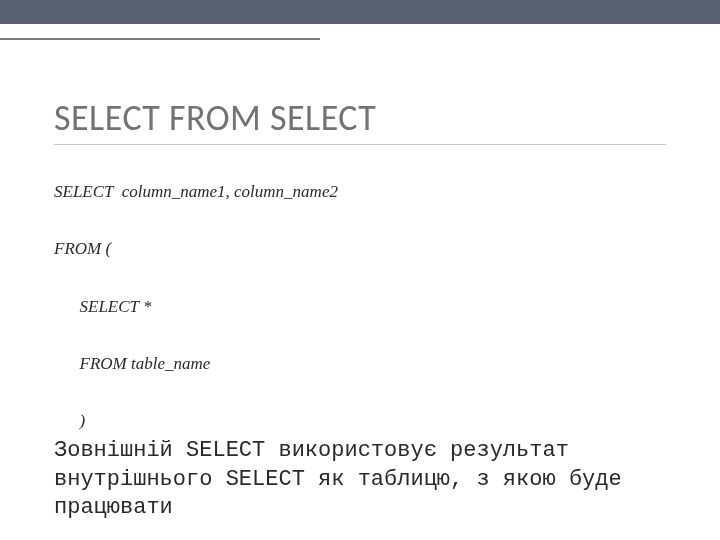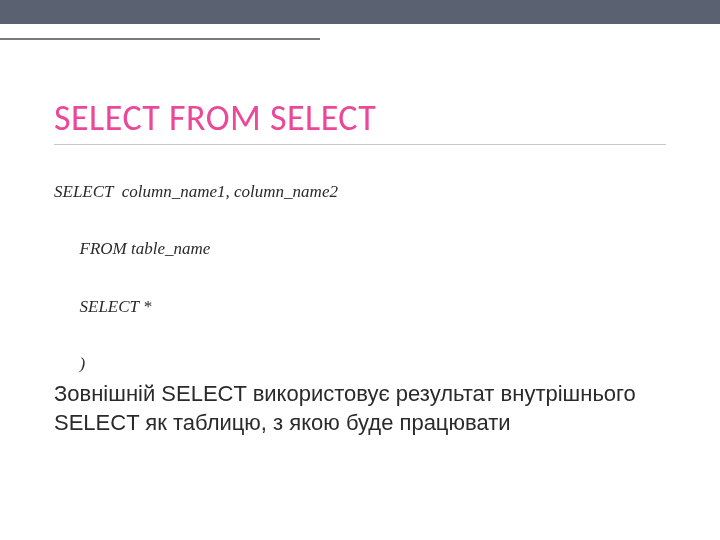--- a/index.html
+++ b/index.html
@@ -24,59 +24,60 @@
       height: 2px;
       background: #7a7a7a;
     }
     .content {
       padding: 72px 54px 0 54px;
     }
     .slide-title {
       font-family: Calibri, 'Segoe UI', Arial, sans-serif;
       font-size: 36px;
       font-weight: 400;
-      color: #ec4899;
+      color: #737373;
       letter-spacing: 0.5px;
       margin-bottom: 4px;
     }
     .title-underline {
       width: 100%;
       max-width: 612px;
       height: 1px;
       background: #c9c9c9;
       margin-bottom: 18px;
     }
     .code-block {
       font-family: Georgia, 'Times New Roman', serif;
       font-style: italic;
       font-size: 17px;
       line-height: 1.25;
       color: #2a2a2a;
     }
     .code-line { white-space: pre; margin-top: 36px; }
     .description {
       margin-top: 6px;
-      font-family: Liberation Sans, sans-serif;
+      font-family: Liberation Mono, monospace;
       font-size: 22px;
       line-height: 1.3;
       color: #2a2a2a;
       max-width: 612px;
     }
   </style>
 </head>
 <body>
 
 <div class="top-bar"></div>
 <div class="horizontal-rule"></div>
 
 <div class="content">
   <h1 class="slide-title">SELECT FROM SELECT</h1>
   <div class="title-underline"></div>
 
   <div class="code-block">
     <div class="code-line">SELECT  column_name1, column_name2</div>
+    <div class="code-line">FROM (</div>
+    <div class="code-line">      SELECT *</div>
     <div class="code-line">      FROM table_name</div>
-    <div class="code-line">      SELECT *</div>
     <div class="code-line">      )</div>
   </div>
 
   <p class="description">Зовнішній SELECT використовує результат внутрішнього SELECT як таблицю, з якою буде працювати</p>
 </div>
 
 </body></html>

